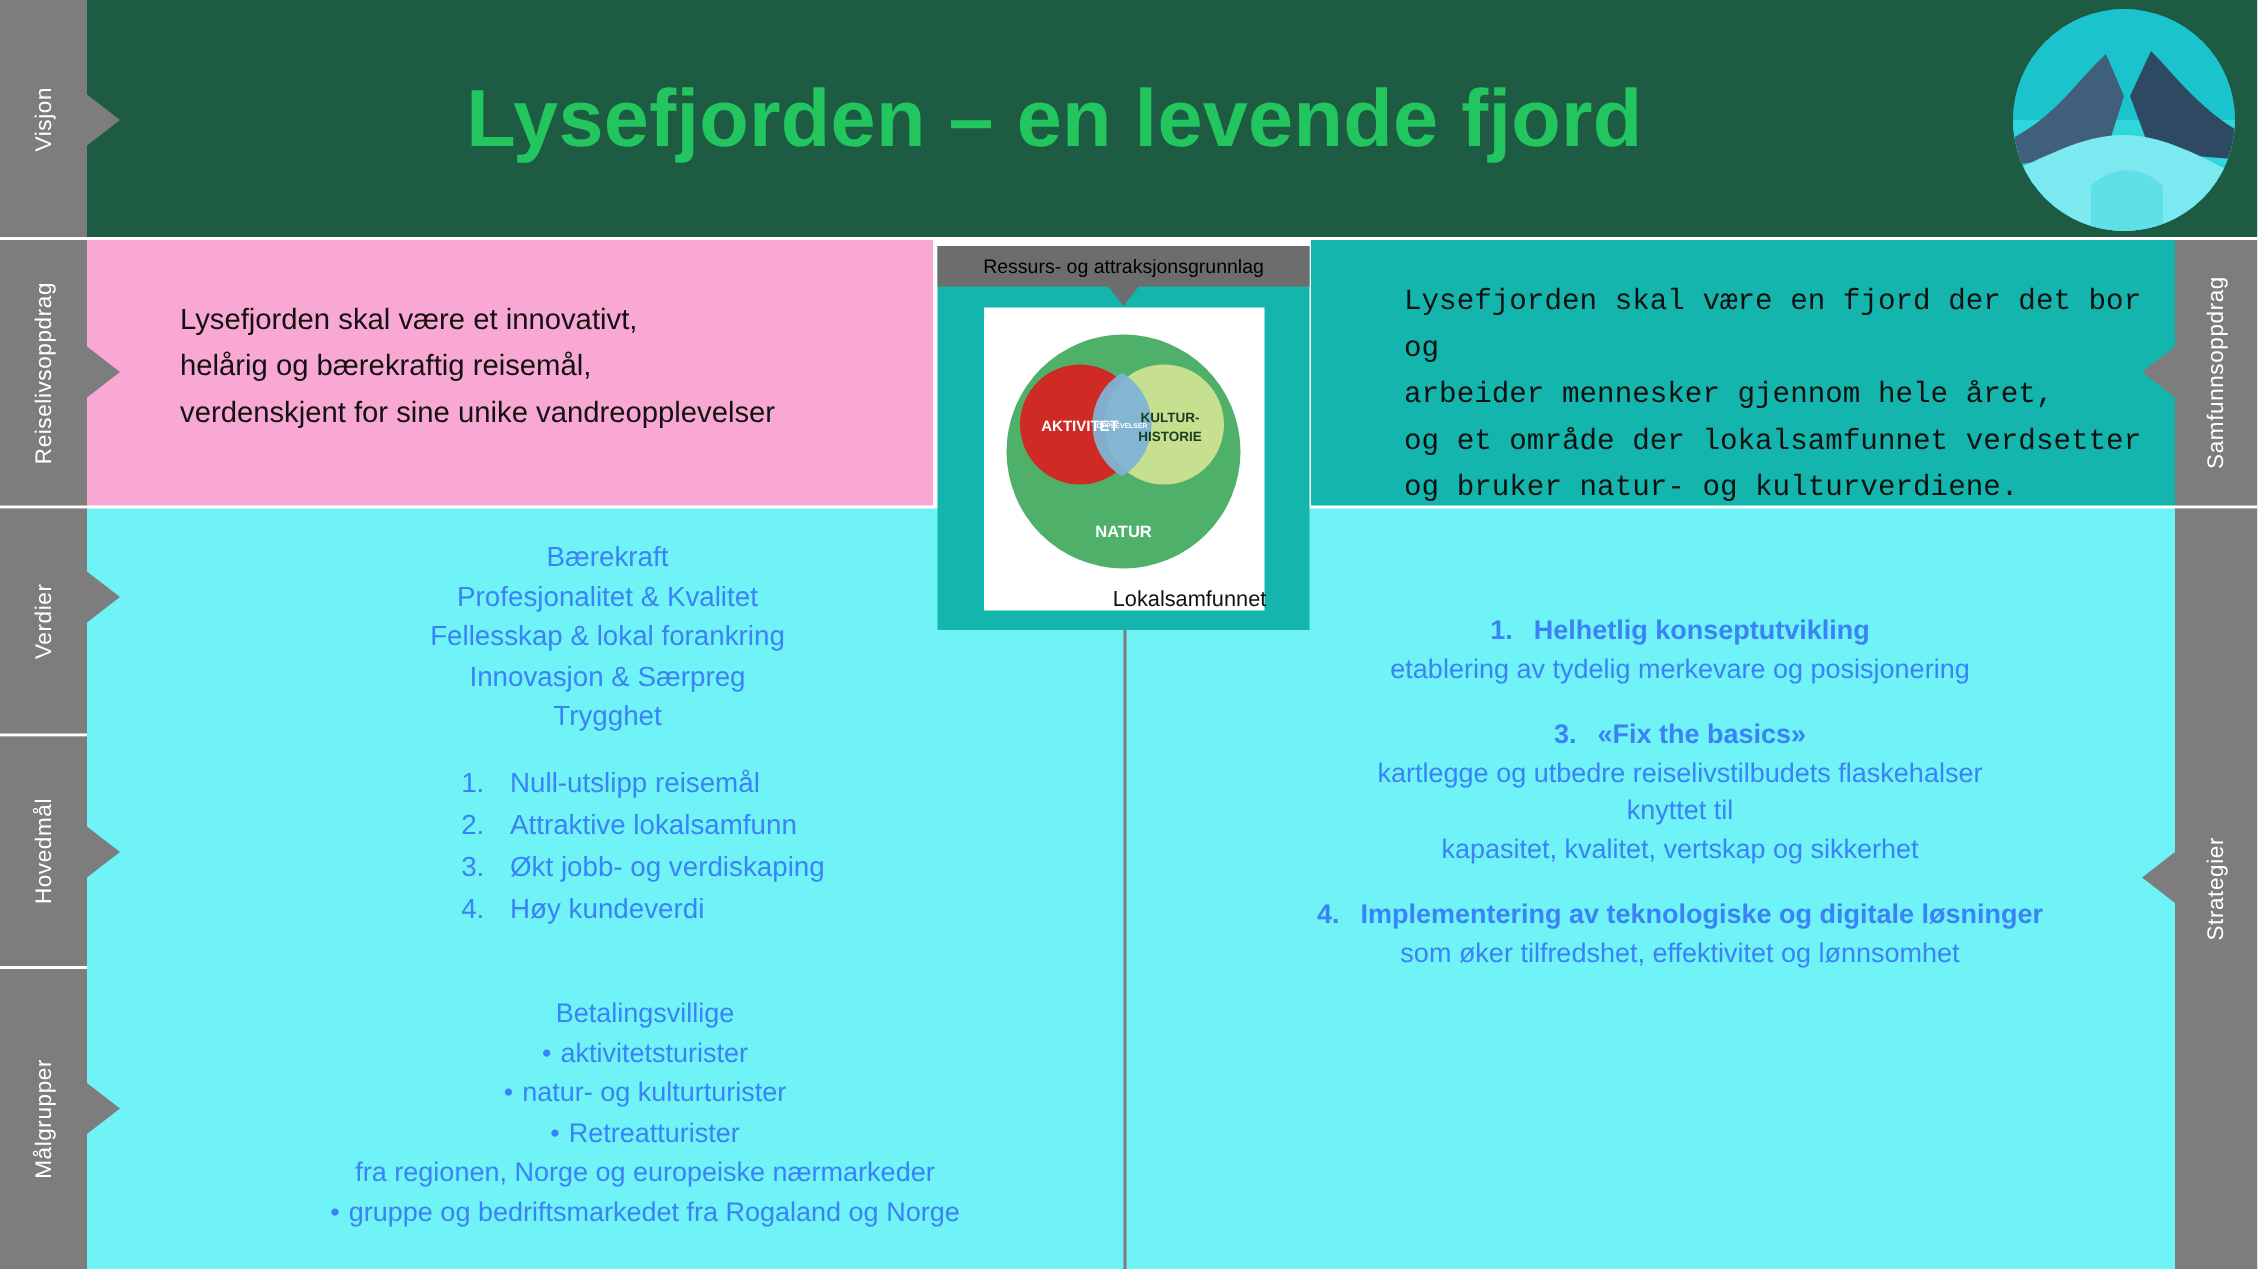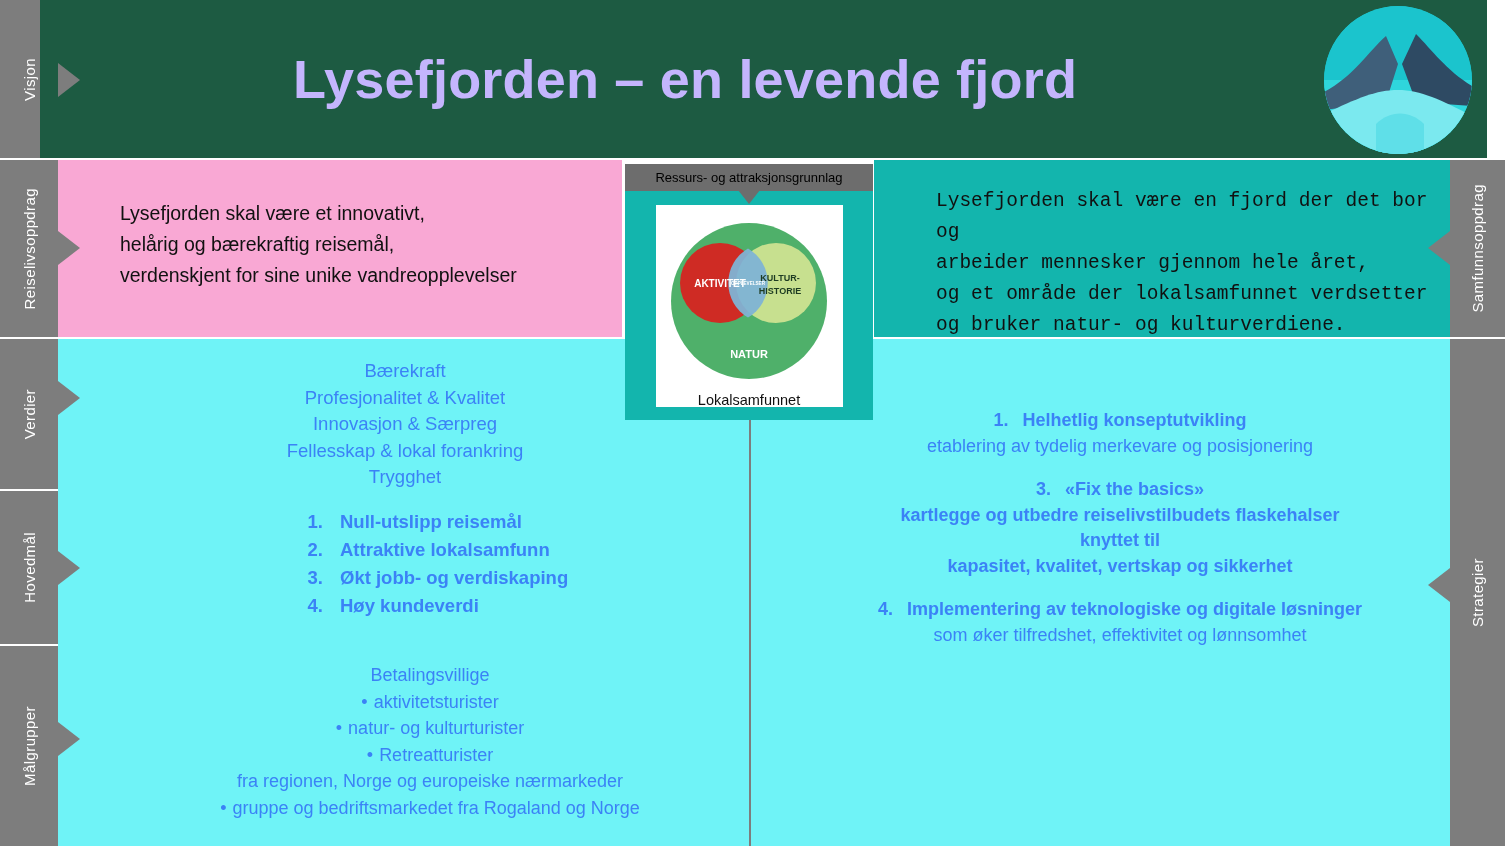--- a/index.html
+++ b/index.html
@@ -69,26 +69,26 @@
     height: 0;
     border-top: 17px solid transparent;
     border-bottom: 17px solid transparent;
     border-right: 22px solid #7d7d7d;
     z-index: 6;
   }
 
   
   .header {
     position: absolute;
-    left: 40px;
+    left: 58px;
     top: 0;
     width: 1447px;
     height: 158px;
     background: #1d5b42;
-    color: #c4b5fd;
+    color: #22c55e;
   }
   .header-title {
     position: absolute;
     left: 0;
     top: 0;
     width: 1290px;
     height: 158px;
     display: flex;
     align-items: center;
     justify-content: center;
@@ -207,20 +207,21 @@
   }
   .center-caption {
     position: absolute;
     left: 625px;
     top: 392px;
     width: 248px;
     text-align: center;
     color: #111111;
     font-size: 14.5px;
     z-index: 7;
+    padding-left: 44px;
   }
 
   
   .block {
     position: absolute;
     color: #3b82f6;
   }
   .values {
     left: 175px;
     top: 358px;
@@ -232,21 +233,20 @@
   .goals {
     left: 280px;
     top: 508px;
     width: 420px;
     font-size: 18.5px;
     line-height: 28px;
   }
   .goals ol {
     margin: 0;
     padding-left: 48px;
-    font-weight: bold;
   }
   .goals li {
     padding-left: 12px;
   }
   .targets {
     left: 130px;
     top: 662px;
     width: 600px;
     text-align: center;
     font-size: 18px;
@@ -349,22 +349,22 @@
       <text x="124" y="76" font-family="Liberation Sans, sans-serif" font-size="9" font-weight="bold" fill="#1d3b22" text-anchor="middle">KULTUR-</text>
       <text x="124" y="89" font-family="Liberation Sans, sans-serif" font-size="9" font-weight="bold" fill="#1d3b22" text-anchor="middle">HISTORIE</text>
       <text x="93" y="153" font-family="Liberation Sans, sans-serif" font-size="11" font-weight="bold" fill="#ffffff" text-anchor="middle">NATUR</text>
     </svg>
   </div>
   <div class="center-caption">Lokalsamfunnet</div>
 
   <div class="block values">
     <div>Bærekraft</div>
     <div>Profesjonalitet &amp; Kvalitet</div>
+    <div>Fellesskap &amp; lokal forankring</div>
     <div>Innovasjon &amp; Særpreg</div>
-    <div>Fellesskap &amp; lokal forankring</div>
     <div>Trygghet</div>
   </div>
 
   <div class="block goals">
     <ol>
       <li>Null-utslipp reisemål</li>
       <li>Attraktive lokalsamfunn</li>
       <li>Økt jobb- og verdiskaping</li>
       <li>Høy kundeverdi</li>
     </ol>
@@ -393,21 +393,21 @@
     <div class="strat-item">
       <div class="strat-head">
         <span class="strat-num">1.</span><span>Helhetlig konseptutvikling</span>
       </div>
       <div style="white-space:pre-line;">etablering av tydelig merkevare og posisjonering</div>
     </div>
     <div class="strat-item">
       <div class="strat-head">
         <span class="strat-num">3.</span><span>«Fix the basics»</span>
       </div>
-      <div style="white-space:pre-line;font-weight:bold;">kartlegge og utbedre reiselivstilbudets flaskehalser
+      <div style="white-space:pre-line;">kartlegge og utbedre reiselivstilbudets flaskehalser
 knyttet til
 kapasitet, kvalitet, vertskap og sikkerhet</div>
     </div>
     <div class="strat-item">
       <div class="strat-head">
         <span class="strat-num">4.</span><span>Implementering av teknologiske og digitale løsninger</span>
       </div>
       <div style="white-space:pre-line;">som øker tilfredshet, effektivitet og lønnsomhet</div>
     </div>
   </div>

